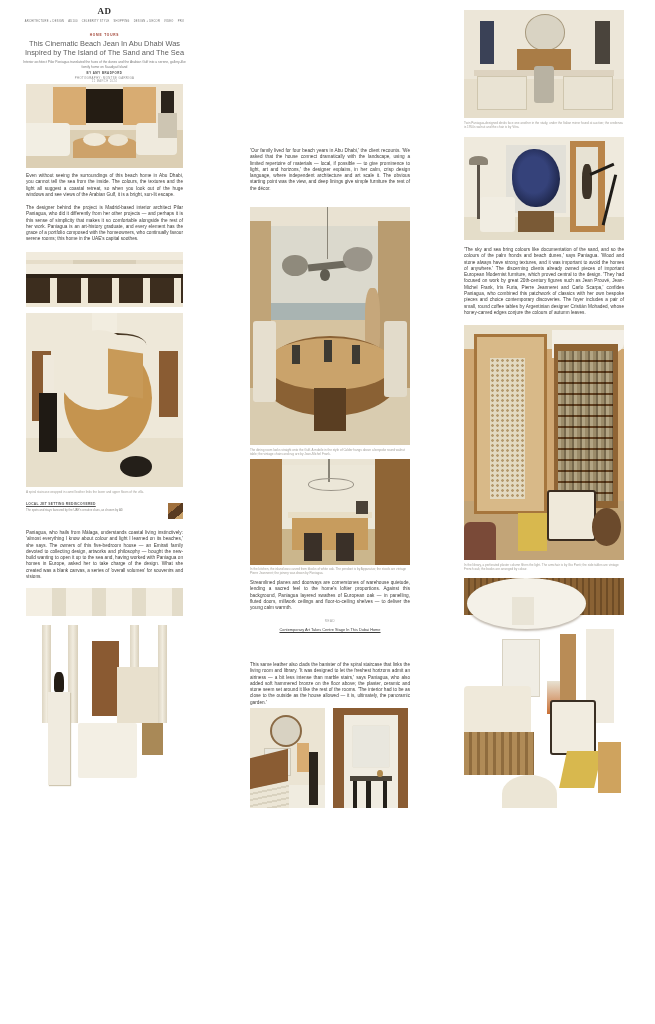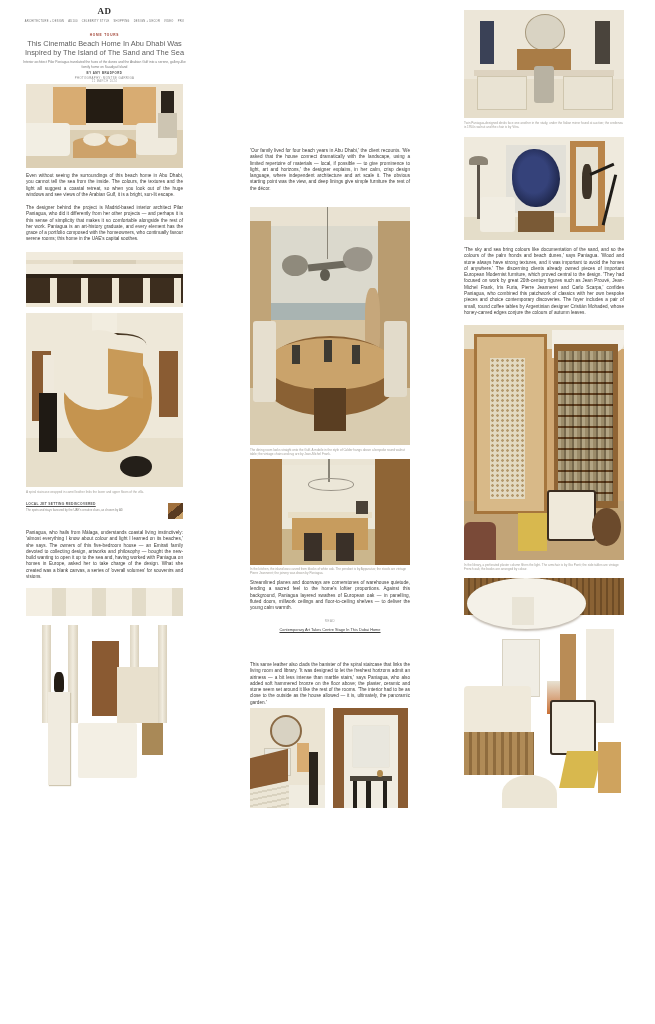--- a/index.html
+++ b/index.html
@@ -36,21 +36,21 @@
     <span>ARCHITECTURE + DESIGN</span>
     <span>AD100</span>
     <span>CELEBRITY STYLE</span>
     <span>SHOPPING</span>
     <span>DESIGN + DECOR</span>
     <span>VIDEO</span>
     <span>PRO</span>
   </div>
 
   <div class="abs ctr kicker" style="left:26px;top:33px;width:157px;">HOME TOURS</div>
-  <div class="abs ctr title" style="left:20px;top:40px;width:169px;">This Cinematic Beach Home In Abu Dhabi Was</div>
+  <div class="abs ctr title" style="left:20px;top:40px;width:169px;">This Cinematic Beach Jean In Abu Dhabi Was</div>
   <div class="abs ctr title" style="left:20px;top:49px;width:169px;">Inspired by The Island of The Sand and The Sea</div>
   <div class="abs ctr dek" style="left:23px;top:60px;width:163px;">Interior architect Pilar Paniagua translated the hues of the dunes and the Arabian Gulf into a serene, gallery-like family home on Saadiyat Island</div>
   <div class="abs ctr byline" style="left:26px;top:71px;width:157px;">BY AMY BRADFORD</div>
   <div class="abs ctr cred" style="left:26px;top:75.5px;width:157px;">PHOTOGRAPHY: MONTSE GARRIGA</div>
   <div class="abs ctr date" style="left:26px;top:80px;width:157px;">12 MARCH 2024</div>
 
   <div class="ph" style="left:26px;top:84px;width:157px;height:84px;background:linear-gradient(#ece4d3 0 55%,#dccfb4 55% 100%);">
     <div style="left:17%;top:3%;width:21%;height:46%;background:#d8ac72;"></div>
     <div style="left:62%;top:3%;width:21%;height:46%;background:#d8ac72;"></div>
     <div style="left:38%;top:6%;width:24%;height:40%;background:#241c13;"></div>

